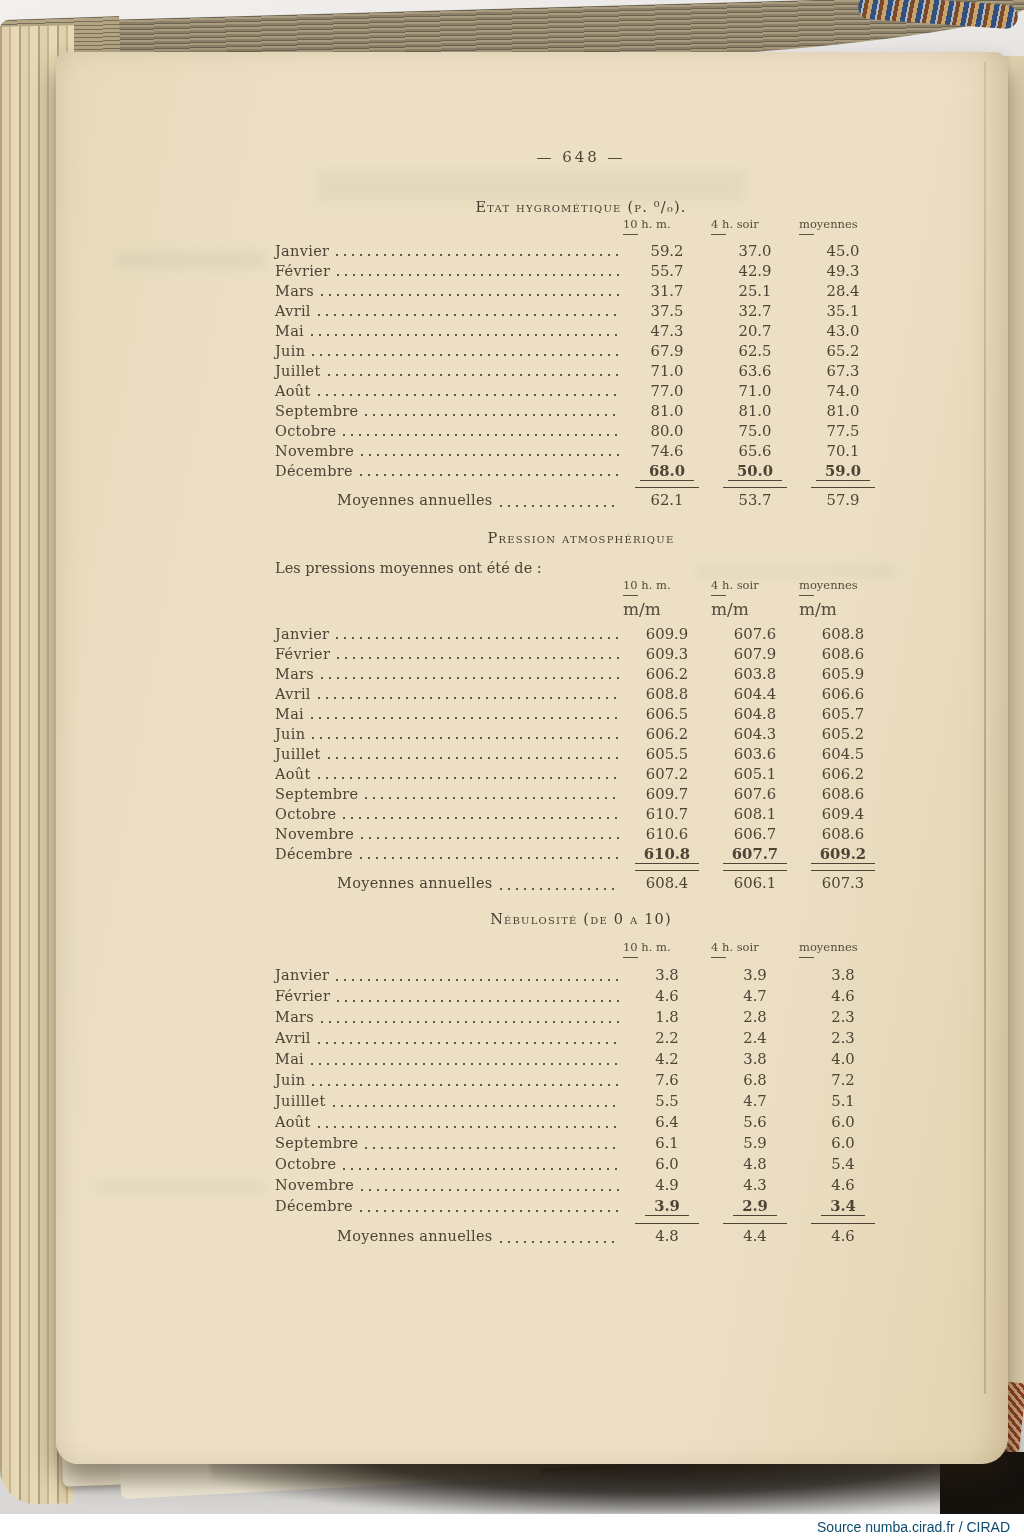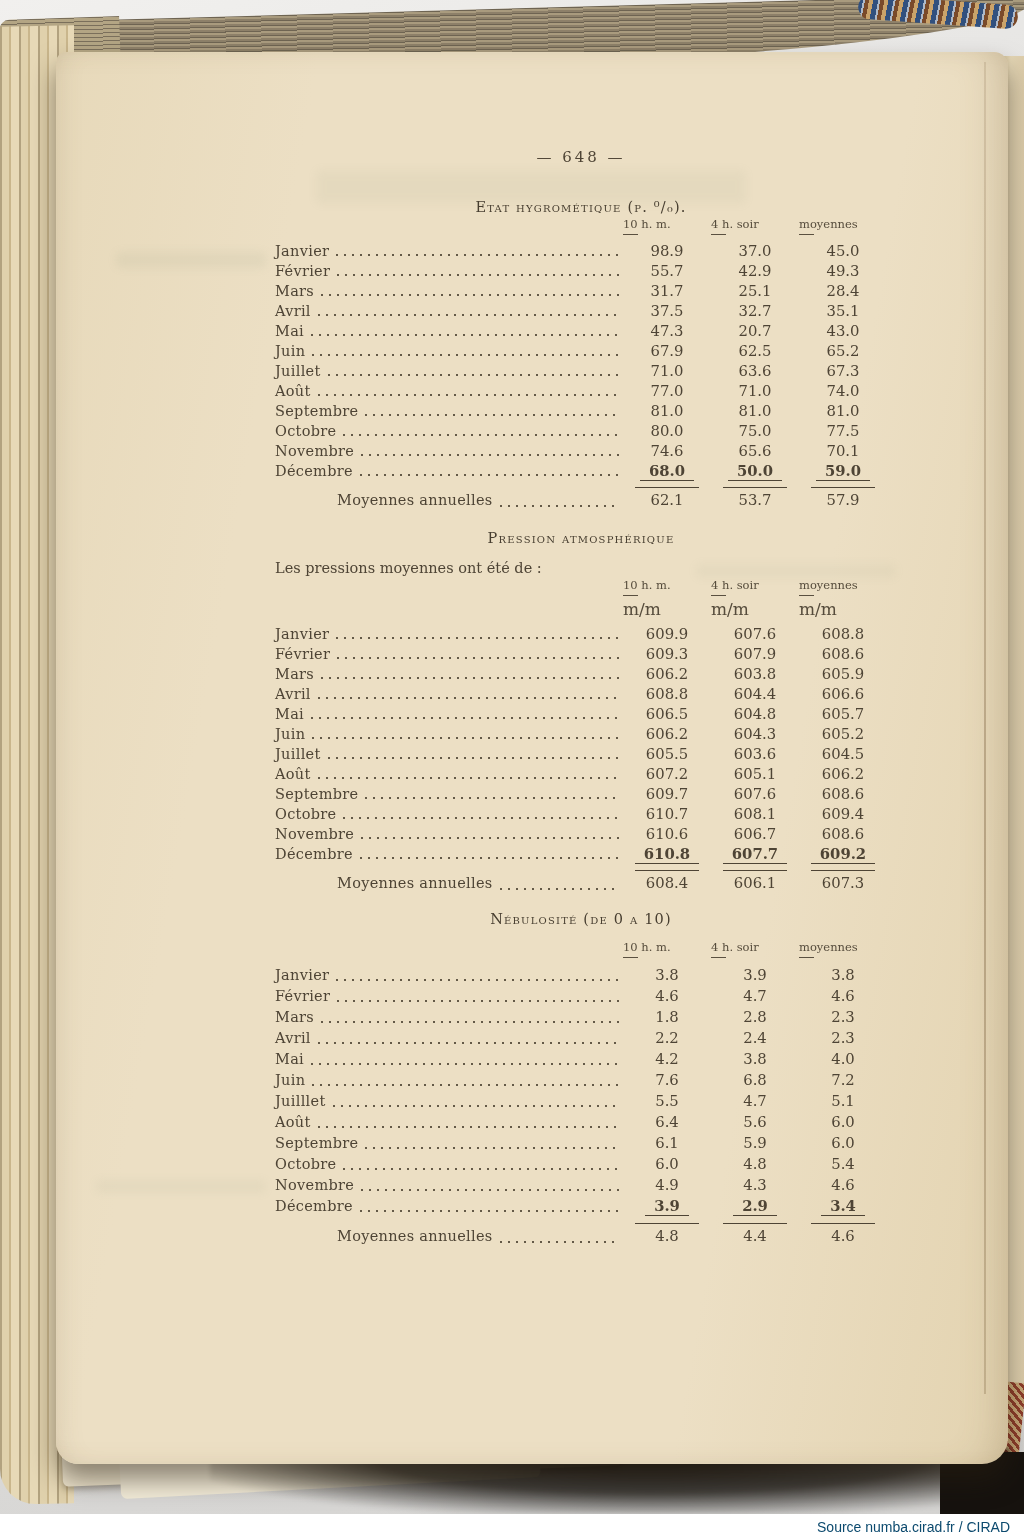--- a/index.html
+++ b/index.html
@@ -157,21 +157,21 @@
           </span>
           <span class="hcell">
             <span>moyennes</span>
             <span class="hdash"></span>
           </span>
         </div>
         <div class="rows">
             <div class="row">
               <span class="month">Janvier</span>
               <span class="leader"></span>
-              <span class="val"><span>98.9</span></span>
+              <span class="val"><span>59.2</span></span>
               <span class="val"><span>37.0</span></span>
               <span class="val"><span>45.0</span></span>
             </div>
             <div class="row">
               <span class="month">Février</span>
               <span class="leader"></span>
               <span class="val"><span>55.7</span></span>
               <span class="val"><span>42.9</span></span>
               <span class="val"><span>49.3</span></span>
             </div>

